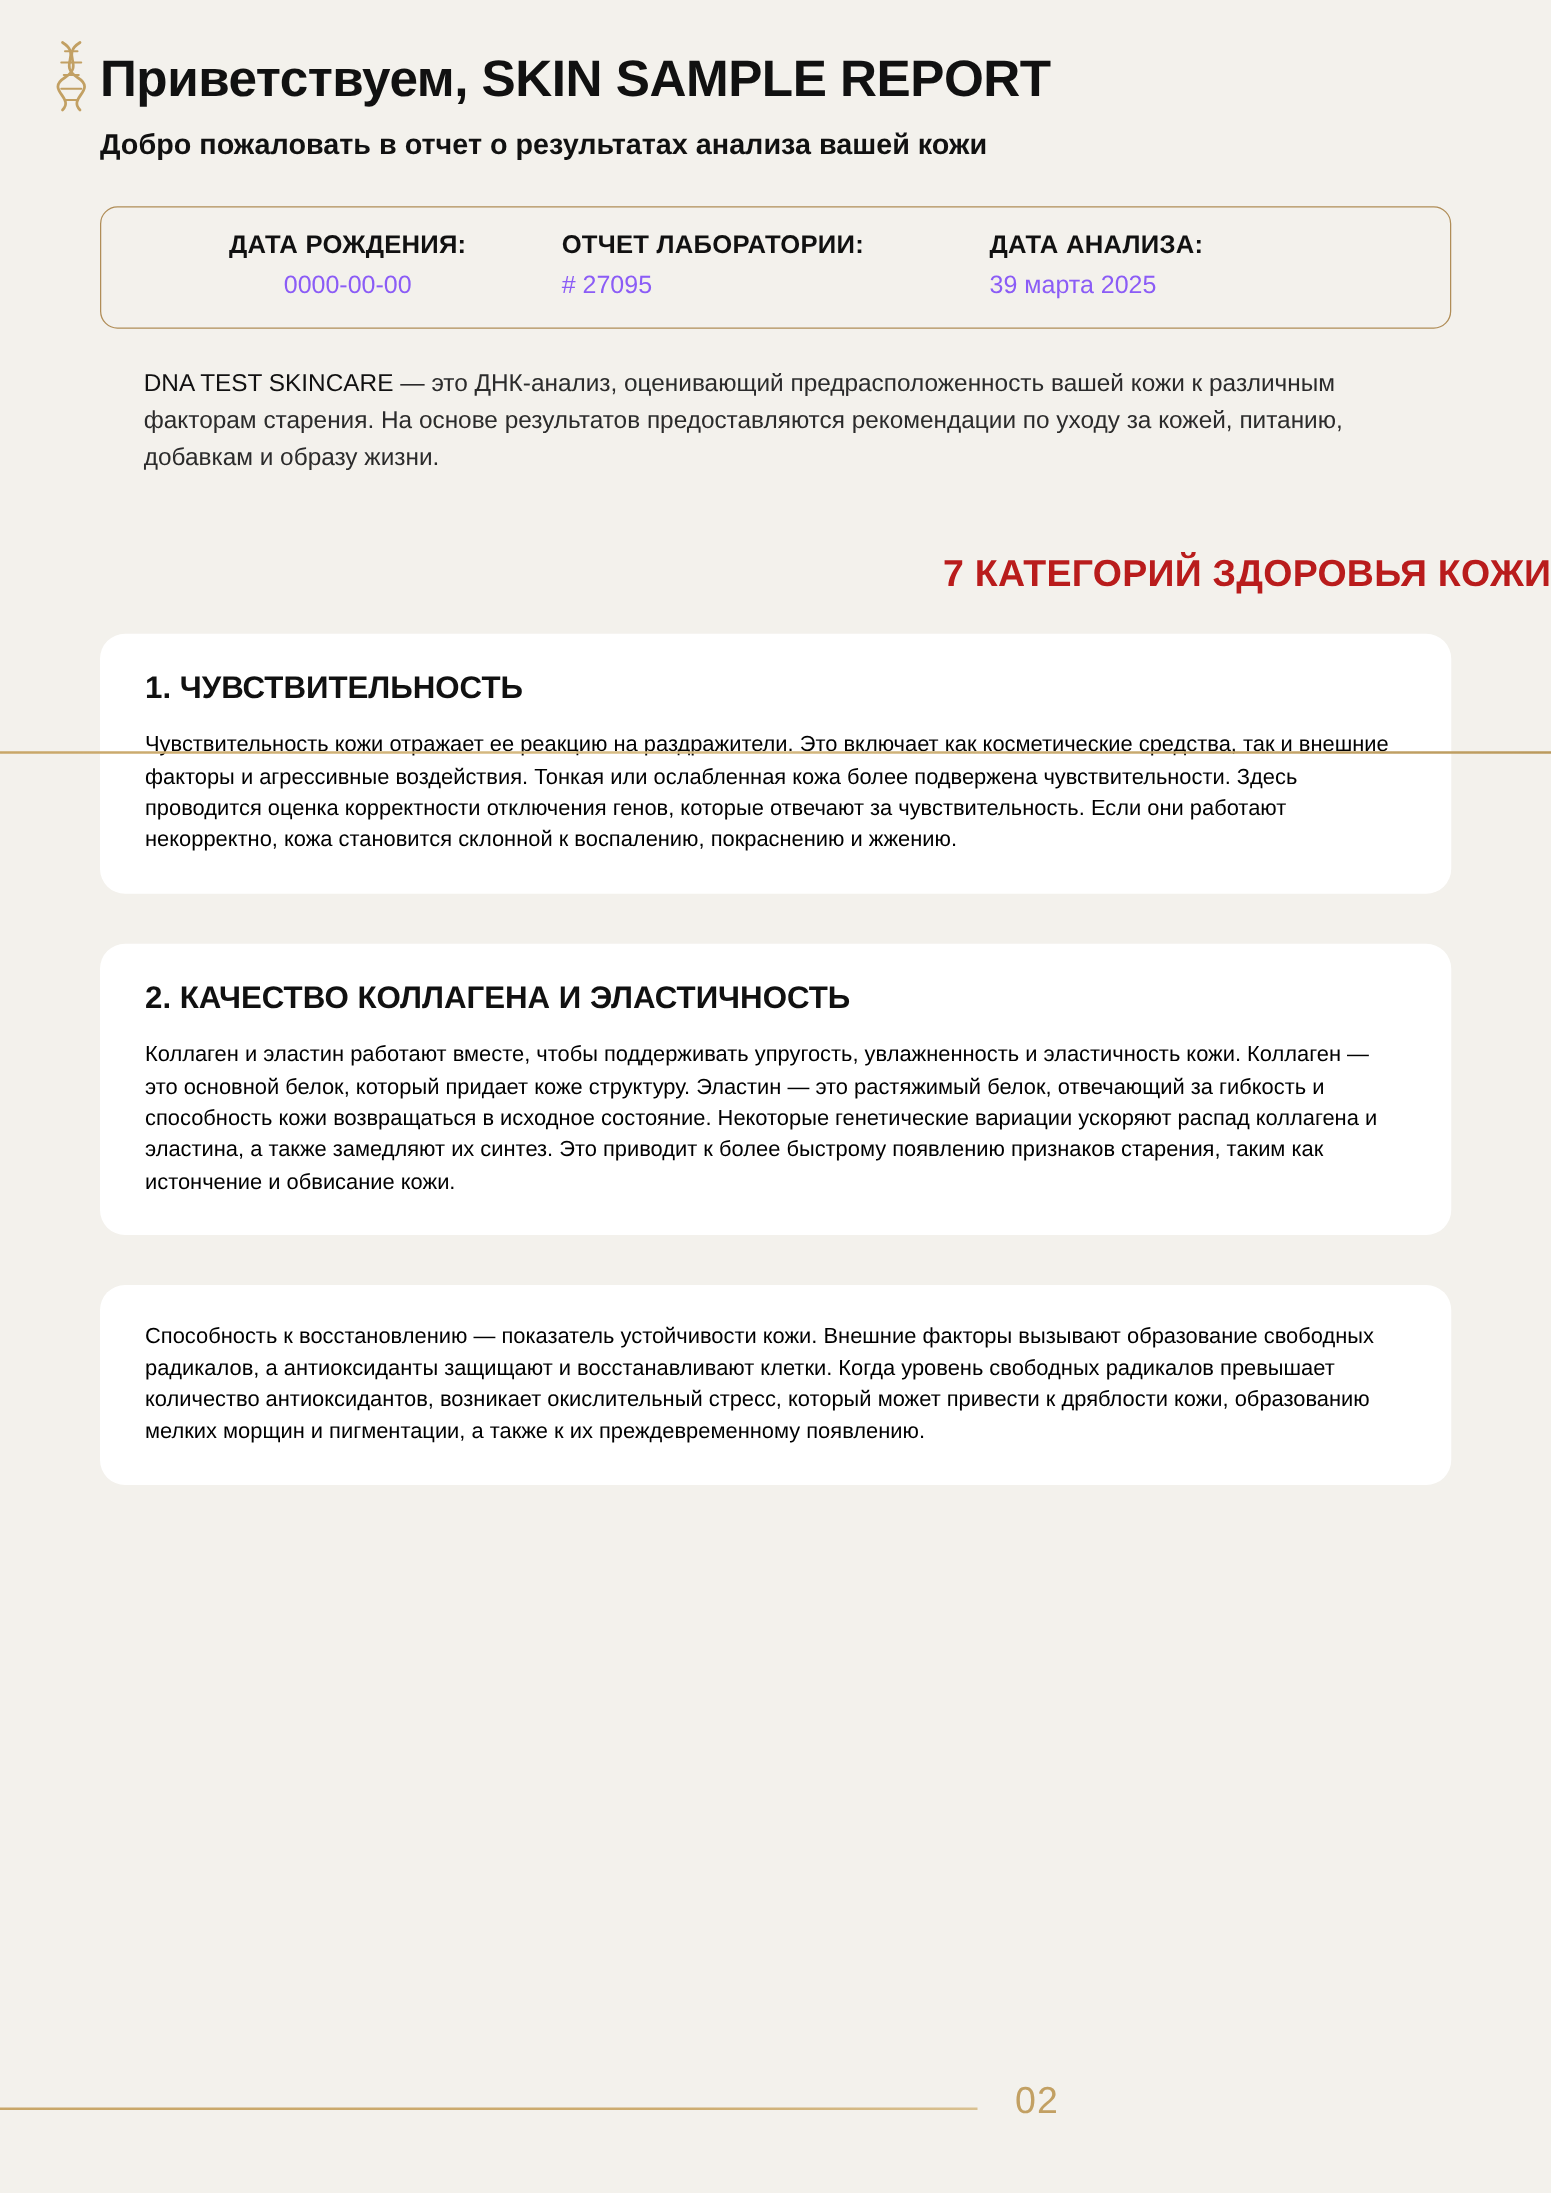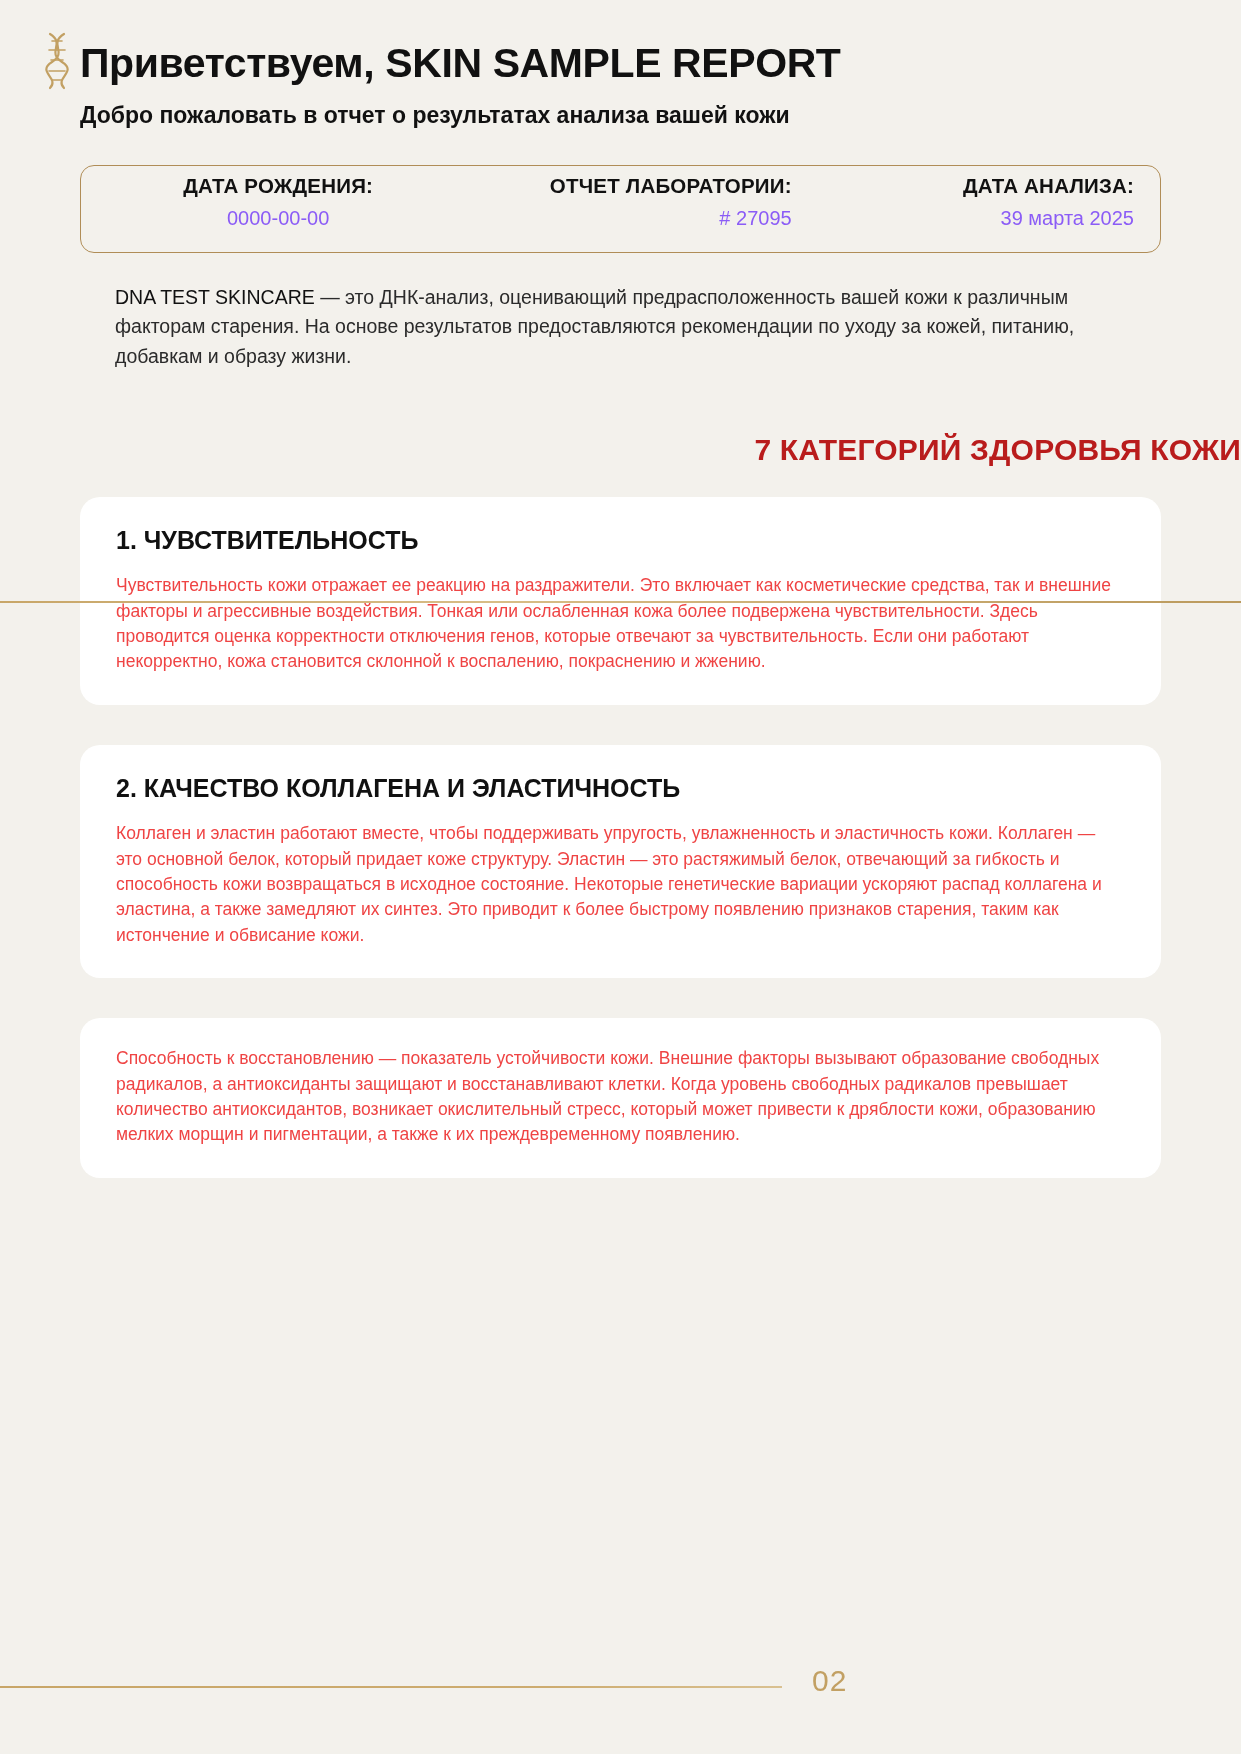--- a/index.html
+++ b/index.html
@@ -46,27 +46,27 @@
     color: #111111;
     max-width: 830px;
   }
 
   
   .info-card {
     margin: 34px 80px 0 80px;
     border: 1.5px solid #b08d57;
     border-radius: 14px;
     background: transparent;
-    padding: 8px 26px 22px 26px;
+    padding: 18px 26px 22px 26px;
     display: flex;
     justify-content: space-between;
     align-items: flex-start;
   }
   .info-col {
-    text-align: right;
+    text-align: left;
     flex: 1;
   }
   .info-col.left { text-align: center; }
   .info-label {
     font-size: 20.5px;
     font-weight: bold;
     letter-spacing: 0.2px;
     color: #111111;
     margin-bottom: 9px;
     white-space: nowrap;
@@ -121,21 +121,21 @@
   .card-title {
     font-size: 25px;
     font-weight: bold;
     line-height: 1.22;
     margin: 0 0 18px 0;
     color: #111111;
   }
   .card-body {
     font-size: 17.5px;
     line-height: 1.45;
-    color: #ef4444;
+    color: #000000;
     margin: 0;
   }
 
   
   .footer {
     position: absolute;
     left: 0;
     right: 0;
     bottom: 0;
     height: 120px;

